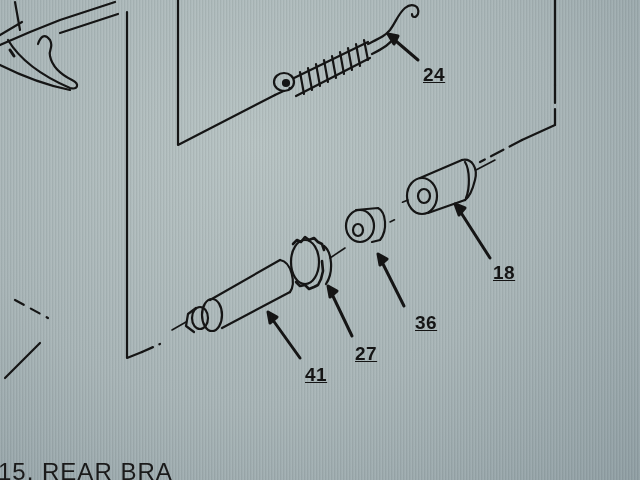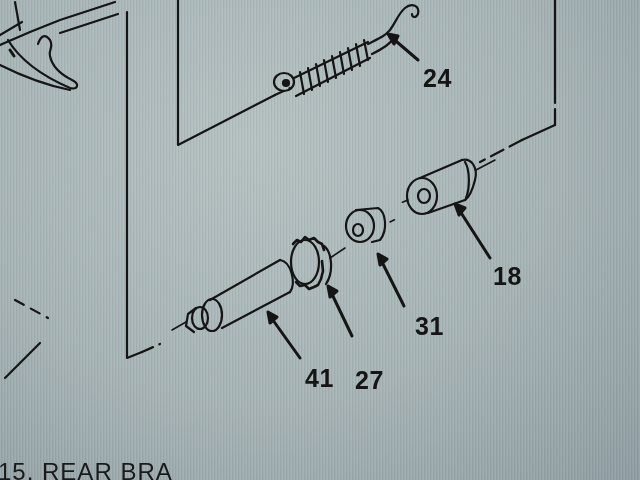--- a/index.html
+++ b/index.html
@@ -9,22 +9,23 @@
     font-family: "Liberation Sans", sans-serif;
   }
   #stage {
     position: relative; width: 640px; height: 480px;
     background:
       repeating-linear-gradient(90deg, rgba(255,255,255,0.06) 0 1px, rgba(0,0,0,0.05) 1px 2px, rgba(0,0,0,0) 2px 3px),
       radial-gradient(ellipse at 40% 30%, #b6c2c2 0%, #a7b4b6 55%, #8f9ea3 100%);
   }
   svg { position: absolute; left: 0; top: 0; }
   .callout {
-    position: absolute; font-weight: bold; font-size: 25px; color: #151515;
+    position: absolute; font-weight: bold; font-size: 19px; color: #151515;
     letter-spacing: 0.5px;
+    text-decoration: underline;
   }
   .caption {
     position: absolute; left: -2px; top: 458px; font-size: 24px; color: #1a1a1a;
     letter-spacing: 1px; white-space: nowrap;
   }
 </style>
 </head>
 <body>
 
 <div id="stage">
@@ -110,18 +111,18 @@
         <path d="M378 254 l9 5 l-7 6 z" fill="#151515"></path>
       <path d="M352 336 L330 290"></path>
         <path d="M328 286 l9 5 l-7 6 z" fill="#151515"></path>
       <path d="M300 358 L270 316"></path>
         <path d="M268 312 l9 5 l-7 6 z" fill="#151515"></path>
     </g>
   </svg>
 
   <div class="callout" style="left:423px; top:64px;">24</div>
   <div class="callout" style="left:493px; top:262px;">18</div>
-  <div class="callout" style="left:415px; top:312px;">31</div>
-  <div class="callout" style="left:355px; top:343px;margin-top:23px;">27</div>
+  <div class="callout" style="left:415px; top:312px;">36</div>
+  <div class="callout" style="left:355px; top:343px;">27</div>
   <div class="callout" style="left:305px; top:364px;">41</div>
 
   <div class="caption">15. REAR BRA</div>
 </div>
 
 </body></html>

